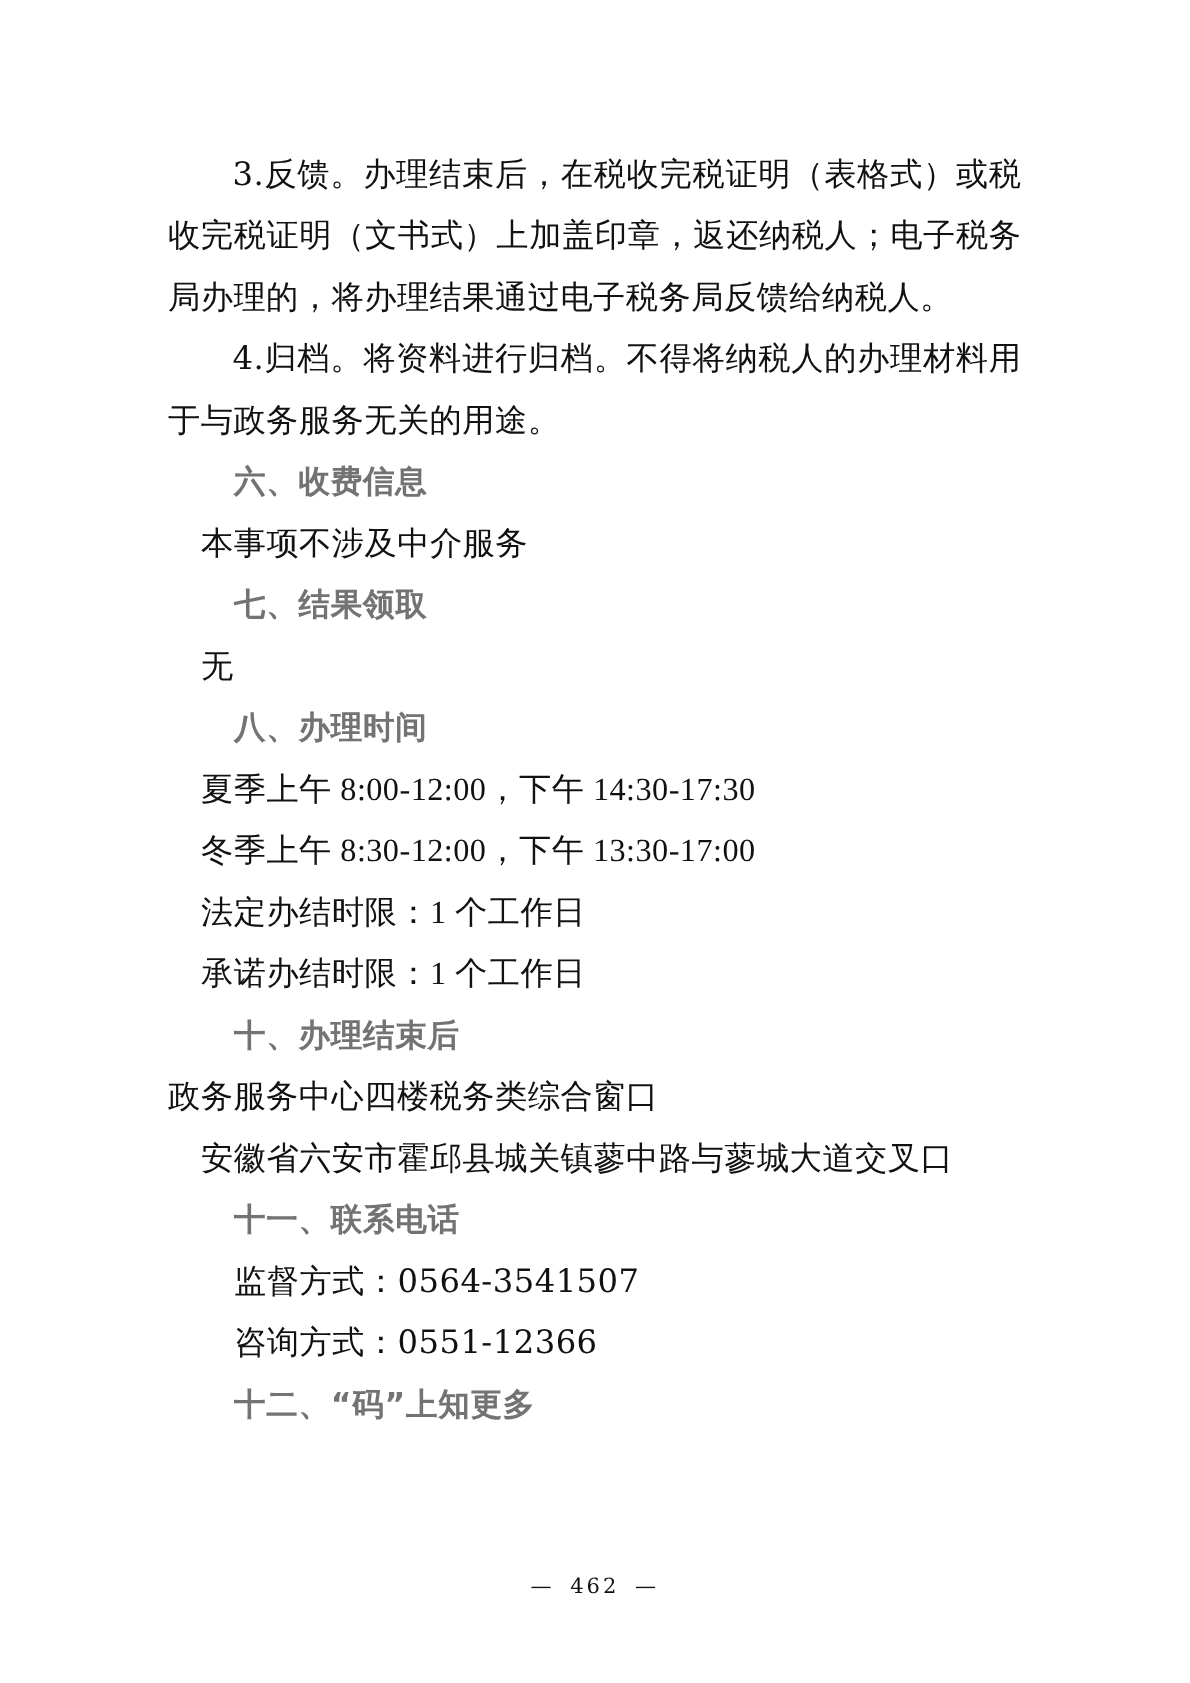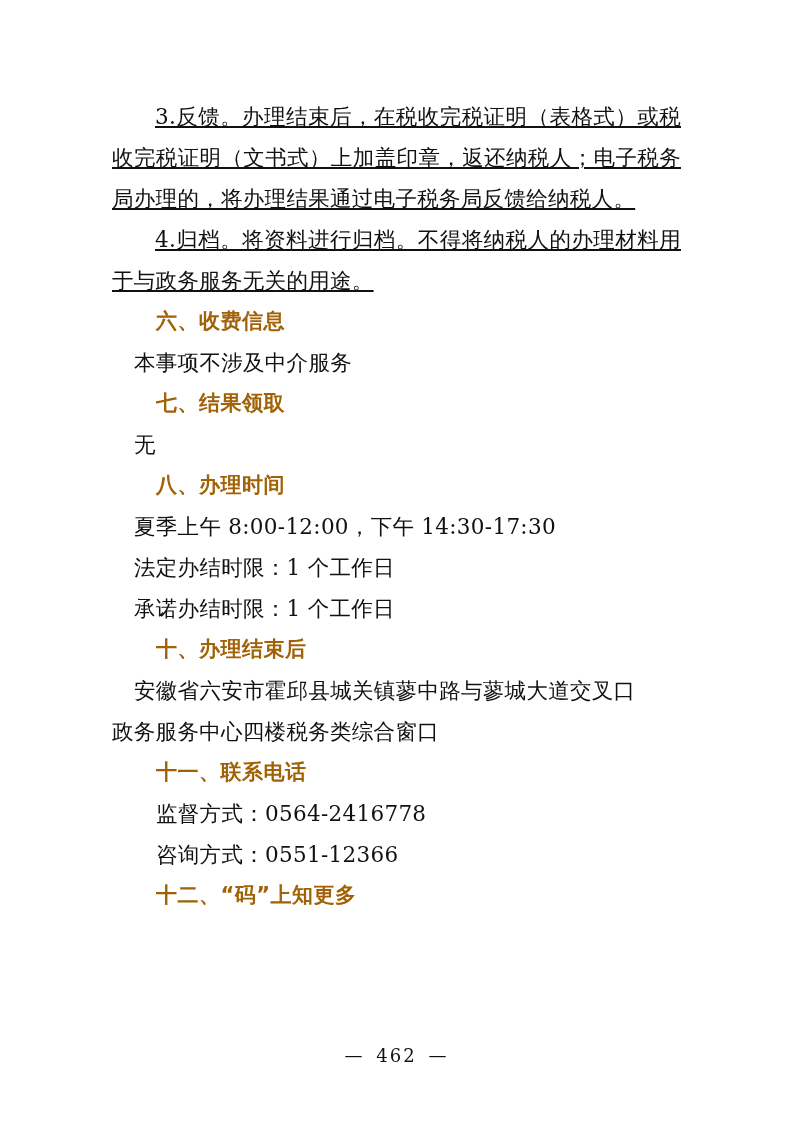--- a/index.html
+++ b/index.html
@@ -26,49 +26,49 @@
     font-size: 21.5px;
     line-height: 41px;
     letter-spacing: 0.3px;
     text-align: justify;
     text-justify: inter-character;
     margin: 0;
     color: #111111;
   }
   .indent2 {
     text-indent: 43px;
-    text-decoration: underline;
   }
   .heading {
     font-family: "DejaVu Sans", "Liberation Sans", sans-serif;
     font-weight: bold;
     font-size: 21px;
     line-height: 41px;
     letter-spacing: 0.5px;
     margin: 0;
     padding-left: 44px;
-    color: #a16207;
+    color: #737373;
   }
   .sub-line {
     padding-left: 22px;
+    font-family: Liberation Serif, serif;
   }
   .sub-line-2 {
     padding-left: 44px;
   }
   .para-block {
     margin-bottom: 0px;
   }
   .footer {
     position: absolute;
     left: 0;
     right: 0;
     bottom: 56px;
     text-align: center;
     font-family: "DejaVu Serif", "Liberation Serif", serif;
-    font-size: 18px;
+    font-size: 14px;
     letter-spacing: 2px;
     color: #111111;
   }
   .footer .pageno {
     display: inline-block;
     padding: 0 4px;
   }
 </style>
 </head>
 <body>
@@ -80,30 +80,31 @@
   <p class="body-text indent2 para-block">4.归档。将资料进行归档。不得将纳税人的办理材料用于与政务服务无关的用途。</p>
 
   <h2 class="heading">六、收费信息</h2>
   <p class="body-text sub-line">本事项不涉及中介服务</p>
 
   <h2 class="heading">七、结果领取</h2>
   <p class="body-text sub-line">无</p>
 
   <h2 class="heading">八、办理时间</h2>
   <p class="body-text sub-line">夏季上午 8:00-12:00，下午 14:30-17:30</p>
+  <p class="body-text sub-line">冬季上午 8:30-12:00，下午 13:30-17:00</p>
 
   <p class="body-text sub-line">法定办结时限：1 个工作日</p>
   <p class="body-text sub-line">承诺办结时限：1 个工作日</p>
 
   <h2 class="heading">十、办理结束后</h2>
+  <p class="body-text">政务服务中心四楼税务类综合窗口</p>
   <p class="body-text sub-line">安徽省六安市霍邱县城关镇蓼中路与蓼城大道交叉口</p>
-  <p class="body-text">政务服务中心四楼税务类综合窗口</p>
 
   <h2 class="heading">十一、联系电话</h2>
-  <p class="body-text sub-line-2">监督方式：0564-2416778</p>
+  <p class="body-text sub-line-2">监督方式：0564-3541507</p>
   <p class="body-text sub-line-2">咨询方式：0551-12366</p>
 
   <h2 class="heading">十二、“码”上知更多</h2>
 
   <div class="footer">
     <span>—</span>
     <span class="pageno">462</span>
     <span>—</span>
   </div>
 

